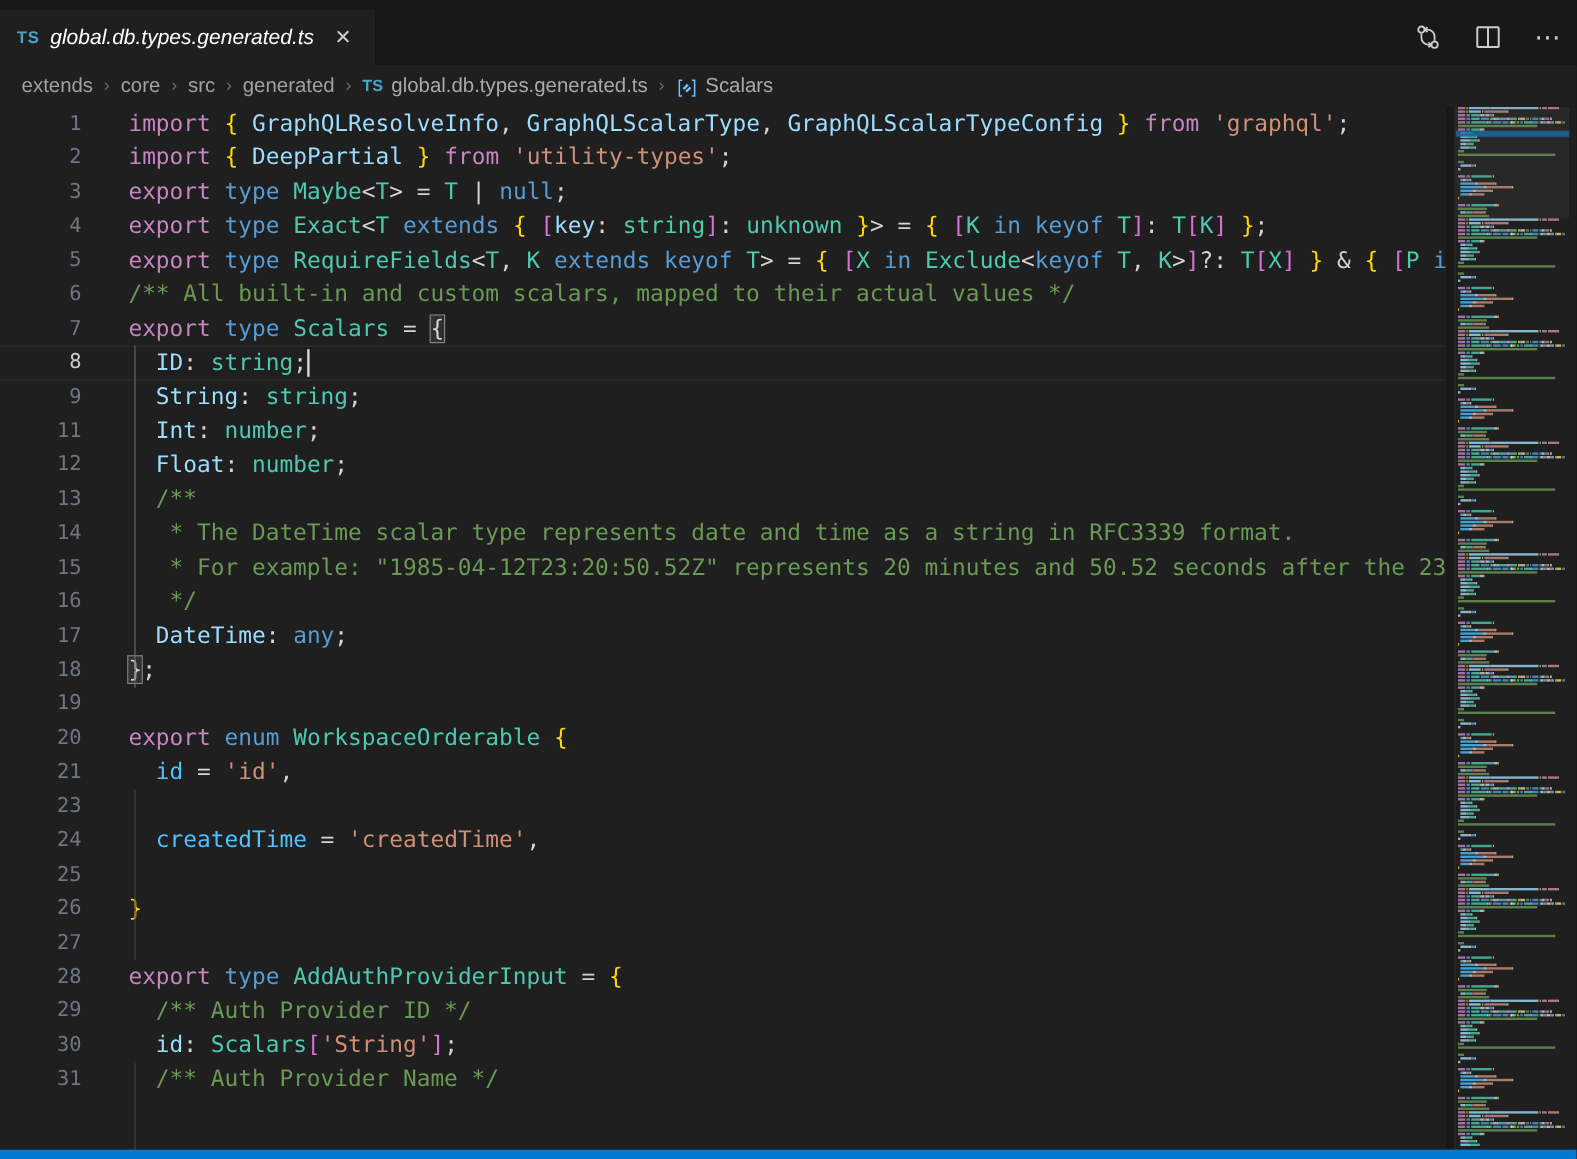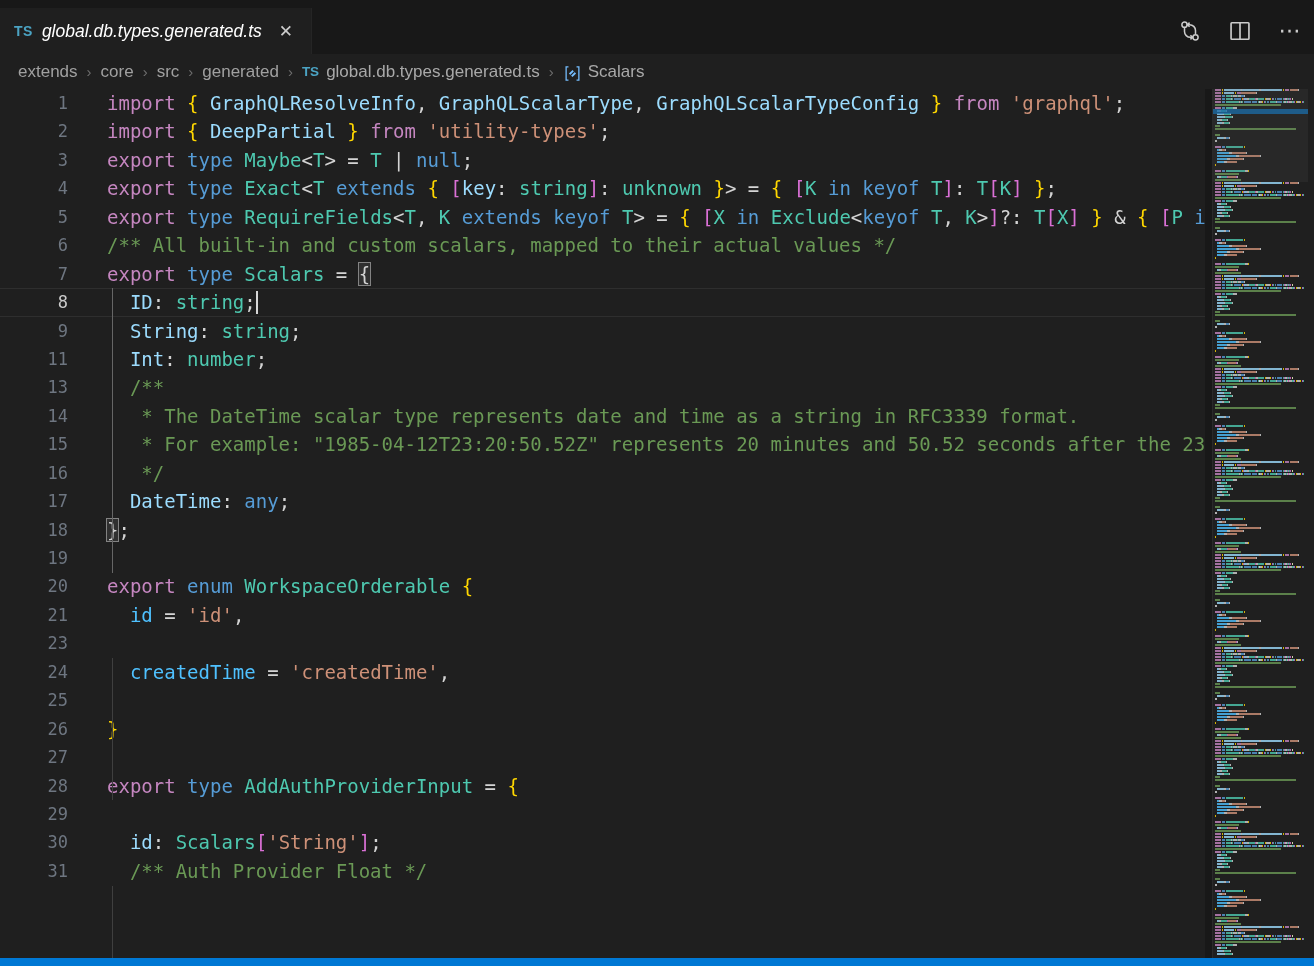--- a/index.html
+++ b/index.html
@@ -129,38 +129,39 @@
         <div class="code-line"><span class="gutter">1</span><span class="ltext"><span style="color: rgb(197, 134, 192);">import</span><span style="color: rgb(212, 212, 212);"> </span><span style="color: rgb(255, 215, 0);">{</span><span style="color: rgb(212, 212, 212);"> </span><span style="color: rgb(156, 220, 254);">GraphQLResolveInfo</span><span style="color: rgb(212, 212, 212);">, </span><span style="color: rgb(156, 220, 254);">GraphQLScalarType</span><span style="color: rgb(212, 212, 212);">, </span><span style="color: rgb(156, 220, 254);">GraphQLScalarTypeConfig</span><span style="color: rgb(212, 212, 212);"> </span><span style="color: rgb(255, 215, 0);">}</span><span style="color: rgb(212, 212, 212);"> </span><span style="color: rgb(197, 134, 192);">from</span><span style="color: rgb(212, 212, 212);"> </span><span style="color: rgb(206, 145, 120);">'graphql'</span><span style="color: rgb(212, 212, 212);">;</span></span></div>
         <div class="code-line"><span class="gutter">2</span><span class="ltext"><span style="color: rgb(197, 134, 192);">import</span><span style="color: rgb(212, 212, 212);"> </span><span style="color: rgb(255, 215, 0);">{</span><span style="color: rgb(212, 212, 212);"> </span><span style="color: rgb(156, 220, 254);">DeepPartial</span><span style="color: rgb(212, 212, 212);"> </span><span style="color: rgb(255, 215, 0);">}</span><span style="color: rgb(212, 212, 212);"> </span><span style="color: rgb(197, 134, 192);">from</span><span style="color: rgb(212, 212, 212);"> </span><span style="color: rgb(206, 145, 120);">'utility-types'</span><span style="color: rgb(212, 212, 212);">;</span></span></div>
         <div class="code-line"><span class="gutter">3</span><span class="ltext"><span style="color: rgb(197, 134, 192);">export</span><span style="color: rgb(212, 212, 212);"> </span><span style="color: rgb(86, 156, 214);">type</span><span style="color: rgb(212, 212, 212);"> </span><span style="color: rgb(78, 201, 176);">Maybe</span><span style="color: rgb(212, 212, 212);">&lt;</span><span style="color: rgb(78, 201, 176);">T</span><span style="color: rgb(212, 212, 212);">&gt;</span><span style="color: rgb(212, 212, 212);"> = </span><span style="color: rgb(78, 201, 176);">T</span><span style="color: rgb(212, 212, 212);"> | </span><span style="color: rgb(86, 156, 214);">null</span><span style="color: rgb(212, 212, 212);">;</span></span></div>
         <div class="code-line"><span class="gutter">4</span><span class="ltext"><span style="color: rgb(197, 134, 192);">export</span><span style="color: rgb(212, 212, 212);"> </span><span style="color: rgb(86, 156, 214);">type</span><span style="color: rgb(212, 212, 212);"> </span><span style="color: rgb(78, 201, 176);">Exact</span><span style="color: rgb(212, 212, 212);">&lt;</span><span style="color: rgb(78, 201, 176);">T</span><span style="color: rgb(212, 212, 212);"> </span><span style="color: rgb(86, 156, 214);">extends</span><span style="color: rgb(212, 212, 212);"> </span><span style="color: rgb(255, 215, 0);">{</span><span style="color: rgb(212, 212, 212);"> </span><span style="color: rgb(218, 112, 214);">[</span><span style="color: rgb(156, 220, 254);">key</span><span style="color: rgb(212, 212, 212);">: </span><span style="color: rgb(78, 201, 176);">string</span><span style="color: rgb(218, 112, 214);">]</span><span style="color: rgb(212, 212, 212);">: </span><span style="color: rgb(78, 201, 176);">unknown</span><span style="color: rgb(212, 212, 212);"> </span><span style="color: rgb(255, 215, 0);">}</span><span style="color: rgb(212, 212, 212);">&gt;</span><span style="color: rgb(212, 212, 212);"> = </span><span style="color: rgb(255, 215, 0);">{</span><span style="color: rgb(212, 212, 212);"> </span><span style="color: rgb(218, 112, 214);">[</span><span style="color: rgb(78, 201, 176);">K</span><span style="color: rgb(212, 212, 212);"> </span><span style="color: rgb(86, 156, 214);">in</span><span style="color: rgb(212, 212, 212);"> </span><span style="color: rgb(86, 156, 214);">keyof</span><span style="color: rgb(212, 212, 212);"> </span><span style="color: rgb(78, 201, 176);">T</span><span style="color: rgb(218, 112, 214);">]</span><span style="color: rgb(212, 212, 212);">: </span><span style="color: rgb(78, 201, 176);">T</span><span style="color: rgb(218, 112, 214);">[</span><span style="color: rgb(78, 201, 176);">K</span><span style="color: rgb(218, 112, 214);">]</span><span style="color: rgb(212, 212, 212);"> </span><span style="color: rgb(255, 215, 0);">}</span><span style="color: rgb(212, 212, 212);">;</span></span></div>
         <div class="code-line"><span class="gutter">5</span><span class="ltext"><span style="color: rgb(197, 134, 192);">export</span><span style="color: rgb(212, 212, 212);"> </span><span style="color: rgb(86, 156, 214);">type</span><span style="color: rgb(212, 212, 212);"> </span><span style="color: rgb(78, 201, 176);">RequireFields</span><span style="color: rgb(212, 212, 212);">&lt;</span><span style="color: rgb(78, 201, 176);">T</span><span style="color: rgb(212, 212, 212);">, </span><span style="color: rgb(78, 201, 176);">K</span><span style="color: rgb(212, 212, 212);"> </span><span style="color: rgb(86, 156, 214);">extends</span><span style="color: rgb(212, 212, 212);"> </span><span style="color: rgb(86, 156, 214);">keyof</span><span style="color: rgb(212, 212, 212);"> </span><span style="color: rgb(78, 201, 176);">T</span><span style="color: rgb(212, 212, 212);">&gt;</span><span style="color: rgb(212, 212, 212);"> = </span><span style="color: rgb(255, 215, 0);">{</span><span style="color: rgb(212, 212, 212);"> </span><span style="color: rgb(218, 112, 214);">[</span><span style="color: rgb(78, 201, 176);">X</span><span style="color: rgb(212, 212, 212);"> </span><span style="color: rgb(86, 156, 214);">in</span><span style="color: rgb(212, 212, 212);"> </span><span style="color: rgb(78, 201, 176);">Exclude</span><span style="color: rgb(212, 212, 212);">&lt;</span><span style="color: rgb(86, 156, 214);">keyof</span><span style="color: rgb(212, 212, 212);"> </span><span style="color: rgb(78, 201, 176);">T</span><span style="color: rgb(212, 212, 212);">, </span><span style="color: rgb(78, 201, 176);">K</span><span style="color: rgb(212, 212, 212);">&gt;</span><span style="color: rgb(218, 112, 214);">]</span><span style="color: rgb(212, 212, 212);">?: </span><span style="color: rgb(78, 201, 176);">T</span><span style="color: rgb(218, 112, 214);">[</span><span style="color: rgb(78, 201, 176);">X</span><span style="color: rgb(218, 112, 214);">]</span><span style="color: rgb(212, 212, 212);"> </span><span style="color: rgb(255, 215, 0);">}</span><span style="color: rgb(212, 212, 212);"> &amp; </span><span style="color: rgb(255, 215, 0);">{</span><span style="color: rgb(212, 212, 212);"> </span><span style="color: rgb(218, 112, 214);">[</span><span style="color: rgb(78, 201, 176);">P</span><span style="color: rgb(212, 212, 212);"> </span><span style="color: rgb(86, 156, 214);">in</span></span></div>
         <div class="code-line"><span class="gutter">6</span><span class="ltext"><span style="color: rgb(106, 153, 85);">/** All built-in and custom scalars, mapped to their actual values */</span></span></div>
         <div class="code-line"><span class="gutter">7</span><span class="ltext"><span style="color: rgb(197, 134, 192);">export</span><span style="color: rgb(212, 212, 212);"> </span><span style="color: rgb(86, 156, 214);">type</span><span style="color: rgb(212, 212, 212);"> </span><span style="color: rgb(78, 201, 176);">Scalars</span><span style="color: rgb(212, 212, 212);"> = </span><span class="bracket-match" style="color: rgb(212, 212, 212);">{</span></span></div>
         <div class="code-line current"><span class="gutter">8</span><span class="ltext"><span style="color: rgb(212, 212, 212);">  </span><span style="color: rgb(156, 220, 254);">ID</span><span style="color: rgb(212, 212, 212);">: </span><span style="color: rgb(78, 201, 176);">string</span><span style="color: rgb(212, 212, 212);">;</span></span></div>
         <div class="code-line"><span class="gutter">9</span><span class="ltext"><span style="color: rgb(212, 212, 212);">  </span><span style="color: rgb(156, 220, 254);">String</span><span style="color: rgb(212, 212, 212);">: </span><span style="color: rgb(78, 201, 176);">string</span><span style="color: rgb(212, 212, 212);">;</span></span></div>
         <div class="code-line"><span class="gutter">11</span><span class="ltext"><span style="color: rgb(212, 212, 212);">  </span><span style="color: rgb(156, 220, 254);">Int</span><span style="color: rgb(212, 212, 212);">: </span><span style="color: rgb(78, 201, 176);">number</span><span style="color: rgb(212, 212, 212);">;</span></span></div>
+        <div class="code-line"><span class="gutter">12</span><span class="ltext"><span style="color: rgb(212, 212, 212);">  </span><span style="color: rgb(156, 220, 254);">Float</span><span style="color: rgb(212, 212, 212);">: </span><span style="color: rgb(78, 201, 176);">number</span><span style="color: rgb(212, 212, 212);">;</span></span></div>
         <div class="code-line"><span class="gutter">13</span><span class="ltext"><span style="color: rgb(106, 153, 85);">  /**</span></span></div>
         <div class="code-line"><span class="gutter">14</span><span class="ltext"><span style="color: rgb(106, 153, 85);">   * The DateTime scalar type represents date and time as a string in RFC3339 format.</span></span></div>
         <div class="code-line"><span class="gutter">15</span><span class="ltext"><span style="color: rgb(106, 153, 85);">   * For example: "1985-04-12T23:20:50.52Z" represents 20 minutes and 50.52 seconds after the 23:</span></span></div>
         <div class="code-line"><span class="gutter">16</span><span class="ltext"><span style="color: rgb(106, 153, 85);">   */</span></span></div>
         <div class="code-line"><span class="gutter">17</span><span class="ltext"><span style="color: rgb(212, 212, 212);">  </span><span style="color: rgb(156, 220, 254);">DateTime</span><span style="color: rgb(212, 212, 212);">: </span><span style="color: rgb(86, 156, 214);">any</span><span style="color: rgb(212, 212, 212);">;</span></span></div>
         <div class="code-line"><span class="gutter">18</span><span class="ltext"><span class="bracket-match" style="color: rgb(212, 212, 212);">}</span><span style="color: rgb(212, 212, 212);">;</span></span></div>
         <div class="code-line"><span class="gutter">19</span><span class="ltext"></span></div>
         <div class="code-line"><span class="gutter">20</span><span class="ltext"><span style="color: rgb(197, 134, 192);">export</span><span style="color: rgb(212, 212, 212);"> </span><span style="color: rgb(86, 156, 214);">enum</span><span style="color: rgb(212, 212, 212);"> </span><span style="color: rgb(78, 201, 176);">WorkspaceOrderable</span><span style="color: rgb(212, 212, 212);"> </span><span style="color: rgb(255, 215, 0);">{</span></span></div>
         <div class="code-line"><span class="gutter">21</span><span class="ltext"><span style="color: rgb(212, 212, 212);">  </span><span style="color: rgb(79, 193, 255);">id</span><span style="color: rgb(212, 212, 212);"> = </span><span style="color: rgb(206, 145, 120);">'id'</span><span style="color: rgb(212, 212, 212);">,</span></span></div>
         <div class="code-line"><span class="gutter">23</span></div>
         <div class="code-line"><span class="gutter">24</span><span class="ltext"><span style="color: rgb(212, 212, 212);">  </span><span style="color: rgb(79, 193, 255);">createdTime</span><span style="color: rgb(212, 212, 212);"> = </span><span style="color: rgb(206, 145, 120);">'createdTime'</span><span style="color: rgb(212, 212, 212);">,</span></span></div>
         <div class="code-line"><span class="gutter">25</span></div>
         <div class="code-line"><span class="gutter">26</span><span class="ltext"><span style="color: rgb(255, 215, 0);">}</span></span></div>
         <div class="code-line"><span class="gutter">27</span><span class="ltext"></span></div>
         <div class="code-line"><span class="gutter">28</span><span class="ltext"><span style="color: rgb(197, 134, 192);">export</span><span style="color: rgb(212, 212, 212);"> </span><span style="color: rgb(86, 156, 214);">type</span><span style="color: rgb(212, 212, 212);"> </span><span style="color: rgb(78, 201, 176);">AddAuthProviderInput</span><span style="color: rgb(212, 212, 212);"> = </span><span style="color: rgb(255, 215, 0);">{</span></span></div>
-        <div class="code-line"><span class="gutter">29</span></div>
+        <div class="code-line"><span class="gutter">29</span><span class="ltext"><span style="color: rgb(106, 153, 85);">  /** Auth Provider ID */</span></span></div>
         <div class="code-line"><span class="gutter">30</span><span class="ltext"><span style="color: rgb(212, 212, 212);">  </span><span style="color: rgb(156, 220, 254);">id</span><span style="color: rgb(212, 212, 212);">: </span><span style="color: rgb(78, 201, 176);">Scalars</span><span style="color: rgb(218, 112, 214);">[</span><span style="color: rgb(206, 145, 120);">'String'</span><span style="color: rgb(218, 112, 214);">]</span><span style="color: rgb(212, 212, 212);">;</span></span></div>
-        <div class="code-line"><span class="gutter">31</span><span class="ltext"><span style="color: rgb(106, 153, 85);">  /** Auth Provider Float */</span></span></div>
+        <div class="code-line"><span class="gutter">31</span><span class="ltext"><span style="color: rgb(106, 153, 85);">  /** Auth Provider Name */</span></span></div>
       </div>
     <div>
         <div class="curline-box" style="top: 199.15px;"></div>
         <div class="cursor" style="left: 255.72px; top: 202.15px;"></div>
         <div class="indent-guide active" style="left: 112px; top: 199.15px; height: 284.5px;"></div>
         <div class="indent-guide" style="left: 112px; top: 569px; height: 142.25px;"></div>
         <div class="indent-guide" style="left: 112px; top: 796.6px; height: 85.35px;"></div>
       </div>
   </div>
 

